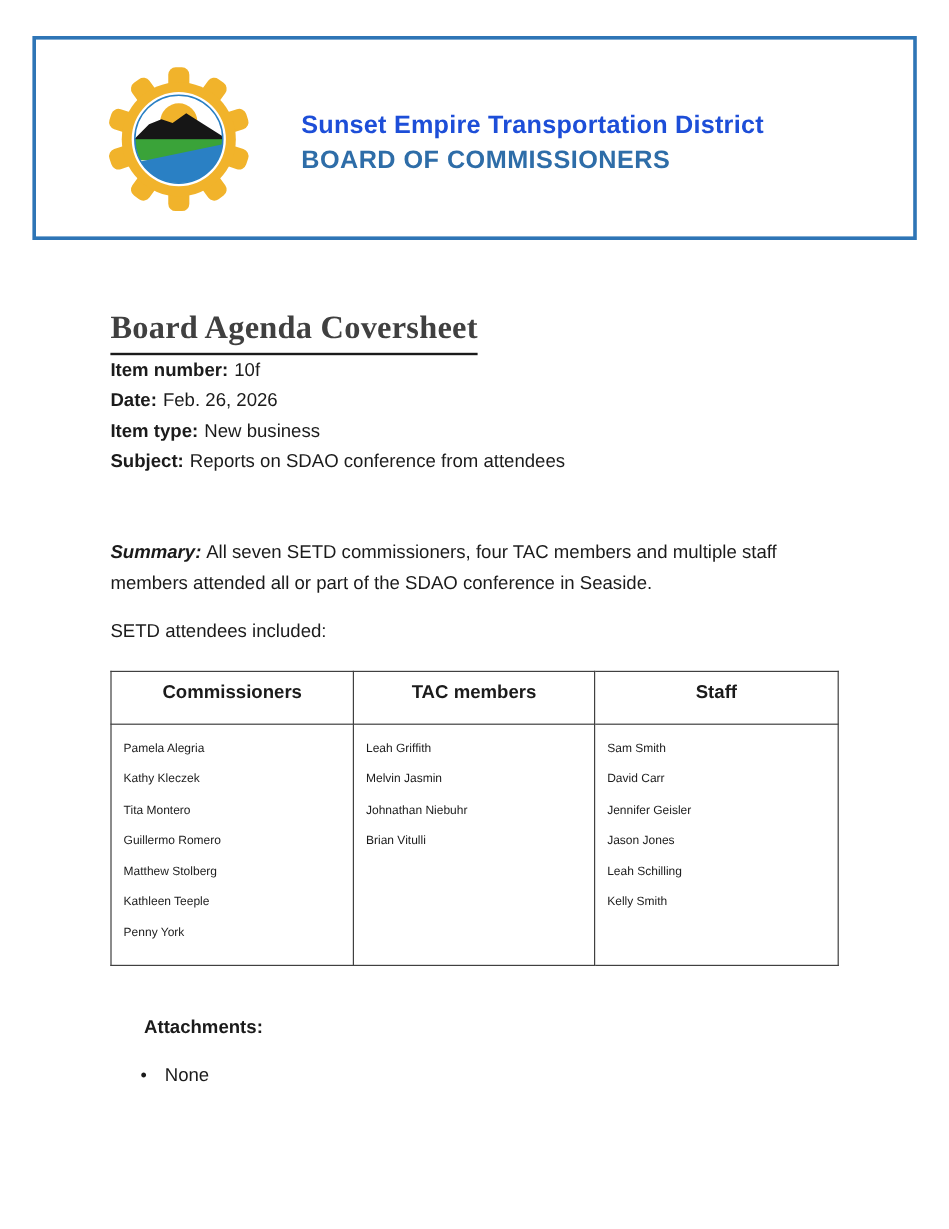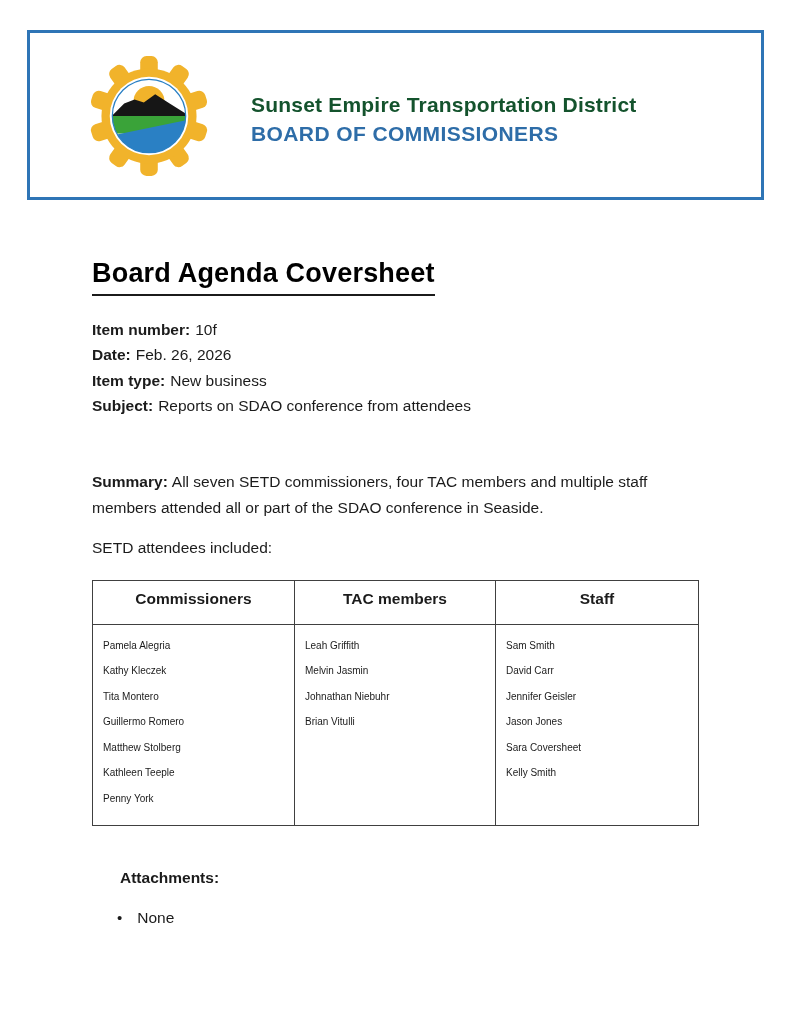--- a/index.html
+++ b/index.html
@@ -5,31 +5,31 @@
   * { margin:0; padding:0; box-sizing:border-box; }
   html,body { background:#ffffff; }
   body { font-family:"Liberation Sans","DejaVu Sans",sans-serif; color:#1b1b1b; }
   .page { position:relative; width:791px; height:1024px; background:#ffffff; margin:0 auto; overflow:hidden; }
 
   
   .header-box { position:absolute; left:27px; top:30px; width:737px; height:170px;
                 border:3px solid #2e75b6; background:#ffffff; }
   .logo { position:absolute; left:57px; top:21px; width:124px; height:124px; }
   .org-titles { position:absolute; left:221px; top:57px; }
-  .org-name { font-size:21px; font-weight:bold; color:#14532d; line-height:29px; letter-spacing:0.2px; }
+  .org-name { font-size:21px; font-weight:bold; color:#1d4ed8; line-height:29px; letter-spacing:0.2px; }
   .org-subtitle { font-size:21px; font-weight:bold; color:#2e6da8; line-height:29px; letter-spacing:0.4px; }
 
   
   .content { position:absolute; left:92px; top:258px; width:614px; }
-  .doc-title { display:inline-block; font-size:27px; font-weight:bold; color:#000000;
-               padding-bottom:5px; border-bottom:2.5px solid #1b1b1b; margin-bottom:21px; letter-spacing:0.2px; }
+  .doc-title { display:inline-block; font-size:27px; font-weight:bold; color:#404040;
+               padding-bottom:5px; border-bottom:2.5px solid #1b1b1b; letter-spacing:0.2px;font-family:Liberation Serif, serif; }
   .field-row { font-size:15.5px; line-height:25.4px; }
   .field-label { font-weight:bold; margin-right:5px; }
   .summary { margin-top:50px; font-size:15.5px; line-height:26px; width:614px; }
-  .summary-label { font-weight:bold; margin-right:4px; }
+  .summary-label { font-weight:bold; margin-right:4px;font-style:italic; }
   .attendees-intro { margin-top:14px; font-size:15.5px; line-height:26px; }
 
   table.attendees { margin-top:19px; width:606px; border-collapse:collapse; table-layout:fixed; }
   table.attendees th { border:1.5px solid #404040; font-size:15.5px; font-weight:bold;
                        text-align:center; vertical-align:top; padding:9px 4px 16px 4px; }
   table.attendees td { border:1.5px solid #404040; vertical-align:top; padding:8px 10px 14px 10px; }
   table.attendees col.c1 { width:202px; } table.attendees col.c2 { width:201px; } table.attendees col.c3 { width:203px; }
   .name { font-size:10px; line-height:25.5px; white-space:nowrap; }
 
   .attachments-label { margin-top:43px; font-size:15.5px; font-weight:bold;margin-left:28px; }
@@ -131,21 +131,21 @@
             <div class="name">Leah Griffith</div>
             <div class="name">Melvin Jasmin</div>
             <div class="name">Johnathan Niebuhr</div>
             <div class="name">Brian Vitulli</div>
           </td>
           <td>
             <div class="name">Sam Smith</div>
             <div class="name">David Carr</div>
             <div class="name">Jennifer Geisler</div>
             <div class="name">Jason Jones</div>
-            <div class="name">Sara Coversheet</div>
+            <div class="name">Leah Schilling</div>
             <div class="name">Kelly Smith</div>
           </td>
         </tr>
       </tbody>
     </table>
 
     <div class="attachments-label">Attachments:</div>
     <div class="attachment-item">
       <span class="bullet-glyph"></span>
       <span>None</span>

